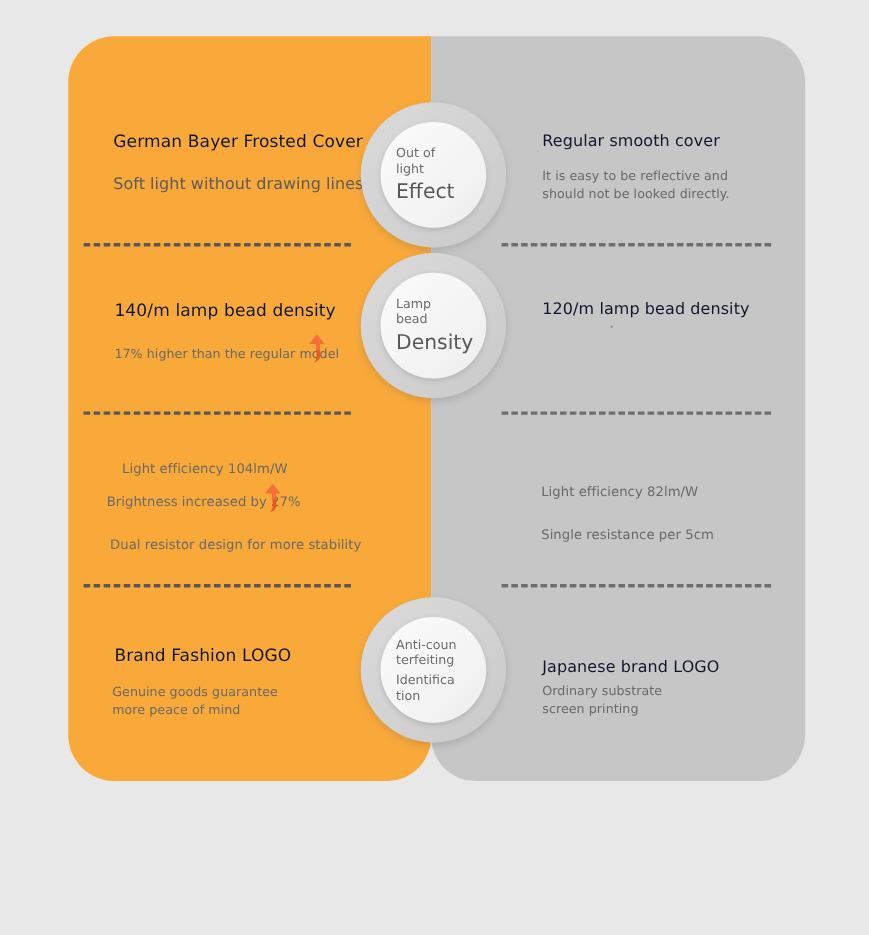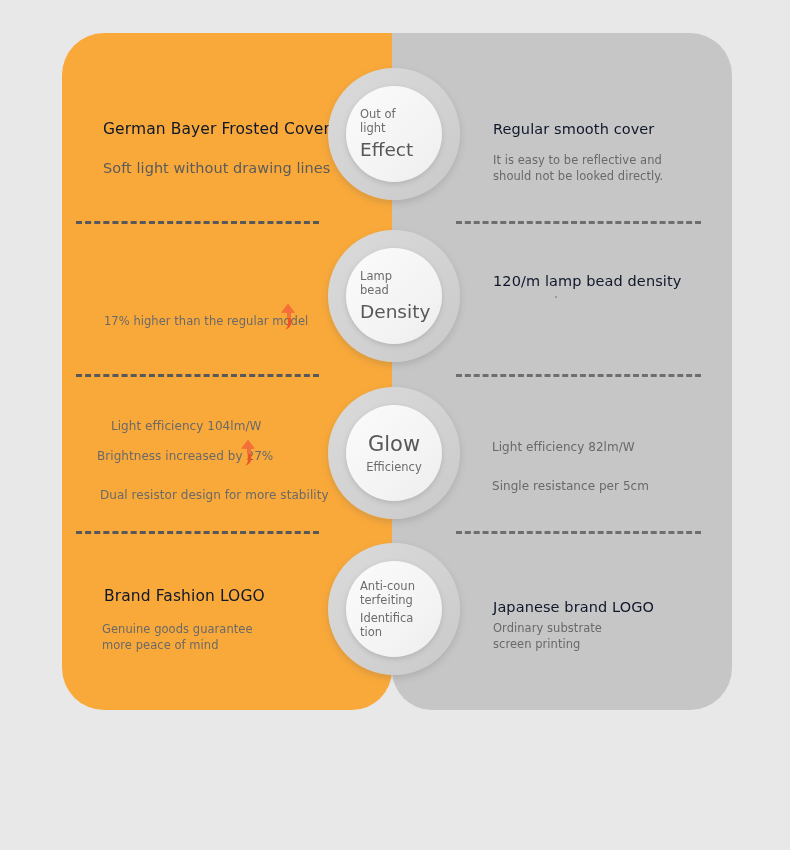--- a/index.html
+++ b/index.html
@@ -155,20 +155,21 @@
 
   <div class="txt-block t-head" style="left:103px; top:120px;">German Bayer Frosted Cover</div>
   <div class="txt-block t-sub big" style="left:103px; top:159px;">Soft light without drawing lines</div>
 
   <div class="txt-block t-head sm" style="left:493px; top:121px;">Regular smooth cover</div>
   <div class="txt-block t-sub" style="left:493px; top:153px; width:185px; white-space:normal;">It is easy to be reflective and should not be looked directly.</div>
 
   <div class="divider" style="left:76px; top:221px; width:243px;"></div>
   <div class="divider right" style="left:456px; top:221px; width:245px;"></div>
 
+  <div class="txt-block t-head" style="left:104px; top:273px;">140/m lamp bead density</div>
   <div class="txt-block t-sub" style="left:104px; top:314px;">17% higher than the regular model</div>
   <div class="arrow-icon" style="left:280px; top:304px;">
     <svg width="16" height="26" viewBox="0 0 16 26">
       <path d="M8 0 L14.6 8.4 L10.7 8.4 L11.3 18.8 C11.3 22.2 9.0 24.4 5.2 25.8 C7.6 23.4 8.2 21.2 7.9 18.6 L7.3 8.4 L1.4 8.4 Z" fill="#f05423"></path>
       <path d="M8 0 L14.6 8.4 L10.7 8.4 L11.1 14.0 L7.6 14.0 L7.3 8.4 L1.4 8.4 Z" fill="#f4703a"></path>
     </svg>
   </div>
 
   <div class="txt-block t-head sm" style="left:493px; top:273px;">120/m lamp bead density</div>
   <div class="dot-artifact" style="left:555px; top:296px;"></div>
@@ -191,45 +192,38 @@
 
   <div class="divider" style="left:76px; top:531px; width:243px;"></div>
   <div class="divider right" style="left:456px; top:531px; width:245px;"></div>
 
   <div class="txt-block t-head" style="left:104px; top:587px;">Brand Fashion LOGO</div>
   <div class="txt-block t-sub" style="left:102px; top:622px; width:170px; white-space:normal;">Genuine goods guarantee more peace of mind</div>
 
   <div class="txt-block t-head sm" style="left:493px; top:599px;">Japanese brand LOGO</div>
   <div class="txt-block t-sub" style="left:493px; top:621px; width:135px; white-space:normal;">Ordinary substrate screen printing</div>
 
-  <div class="circle-outer" style="left:328px; top:68px;">
+  <div class="circle-outer" style="left:328px; top:93px;">
     <div class="circle-inner ci-pad-left">
       <div class="c-small">Out of</div>
       <div class="c-small">light</div>
       <div class="c-gap"></div>
       <div class="c-big">Effect</div>
     </div>
   </div>
 
   <div class="circle-outer" style="left:328px; top:230px;">
     <div class="circle-inner ci-pad-left">
       <div class="c-small">Lamp</div>
       <div class="c-small">bead</div>
       <div class="c-gap"></div>
       <div class="c-big">Density</div>
     </div>
   </div>
 
-  <div class="circle-outer" style="left:328px; top:387px;">
-    <div class="circle-inner ci-center">
-      <div class="c-big xl">Glow</div>
-      <div class="c-gap"></div>
-      <div class="c-small">Efficiency</div>
-    </div>
-  </div>
 
   <div class="circle-outer" style="left:328px; top:543px;">
     <div class="circle-inner ci-pad-left">
       <div class="c-small">Anti-coun</div>
       <div class="c-small">terfeiting</div>
       <div class="c-gap"></div>
       <div class="c-small">Identifica</div>
       <div class="c-small">tion</div>
     </div>
   </div>

